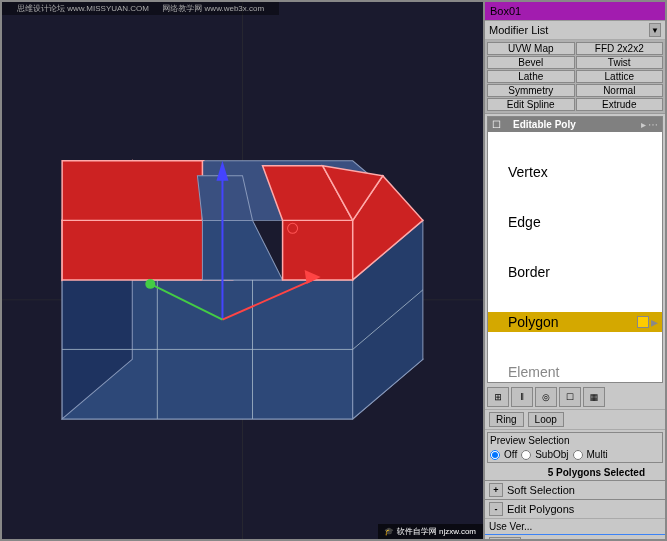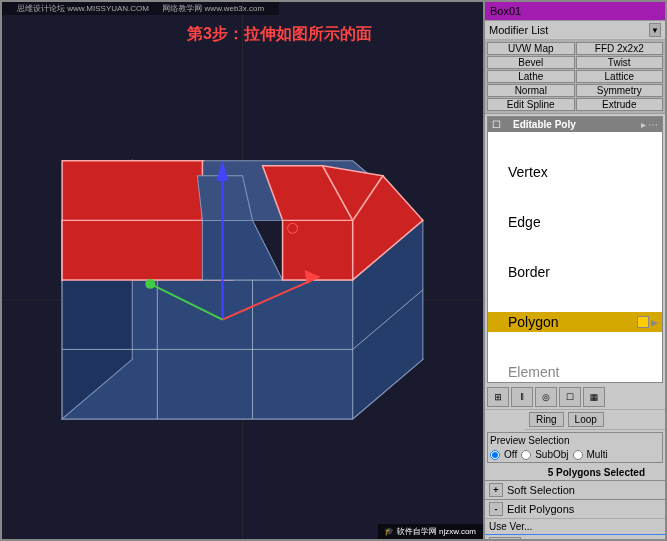--- a/index.html
+++ b/index.html
@@ -158,21 +158,20 @@
     }
 
     
     .ring-loop-row {
       display: flex;
       align-items: center;
       padding: 2px 4px;
       font-size: 10px;
       border-bottom: 1px solid #aaa;
       gap: 2px;
-      margin-left: 40px;
     }
 
     .ring-loop-btn {
       background: #c0c0c0;
       border: 1px solid #888;
       padding: 1px 6px;
       cursor: pointer;
       font-size: 10px;
     }
 
@@ -277,21 +276,20 @@
 
   <div class="viewport">
 
     <div class="forum-watermark">
       <span>思维设计论坛 www.MISSYUAN.COM</span>
       &nbsp;&nbsp;&nbsp;&nbsp;
       <span>网络教学网 www.web3x.com</span>
     </div>
 
     
-    <div class="step-text">第3步：拉伸如图所示的面</div>
 
     
     <svg class="scene-svg" viewBox="0 0 480 541" preserveAspectRatio="none">
 
       <rect width="480" height="541" fill="#1a1a2e"></rect>
 
       <line x1="0" y1="300" x2="480" y2="300" stroke="#333" stroke-width="0.5"></line>
       <line x1="240" y1="0" x2="240" y2="541" stroke="#333" stroke-width="0.5"></line>
 
       <polygon points="60,420 350,420 420,360 130,360" fill="#3a5080" stroke="#8899bb" stroke-width="1"></polygon>
@@ -357,22 +355,22 @@
       <div class="modifier-list-dropdown">▼</div>
     </div>
 
     <div class="button-grid">
       <div class="mod-btn">UVW Map</div>
       <div class="mod-btn">FFD 2x2x2</div>
       <div class="mod-btn">Bevel</div>
       <div class="mod-btn">Twist</div>
       <div class="mod-btn">Lathe</div>
       <div class="mod-btn">Lattice</div>
+      <div class="mod-btn">Symmetry</div>
       <div class="mod-btn">Normal</div>
-      <div class="mod-btn">Symmetry</div>
       <div class="mod-btn">Edit Spline</div>
       <div class="mod-btn">Extrude</div>
     </div>
 
     <div class="tree-view">
       <div class="tree-header">
         <span>☐</span>
         <span style="flex:1;padding-left:12px;font-weight:bold;">Editable Poly</span>
         <span style="color:#ccc;">▸</span>
         <span style="color:#ccc;margin-left:2px;">⋯</span>

